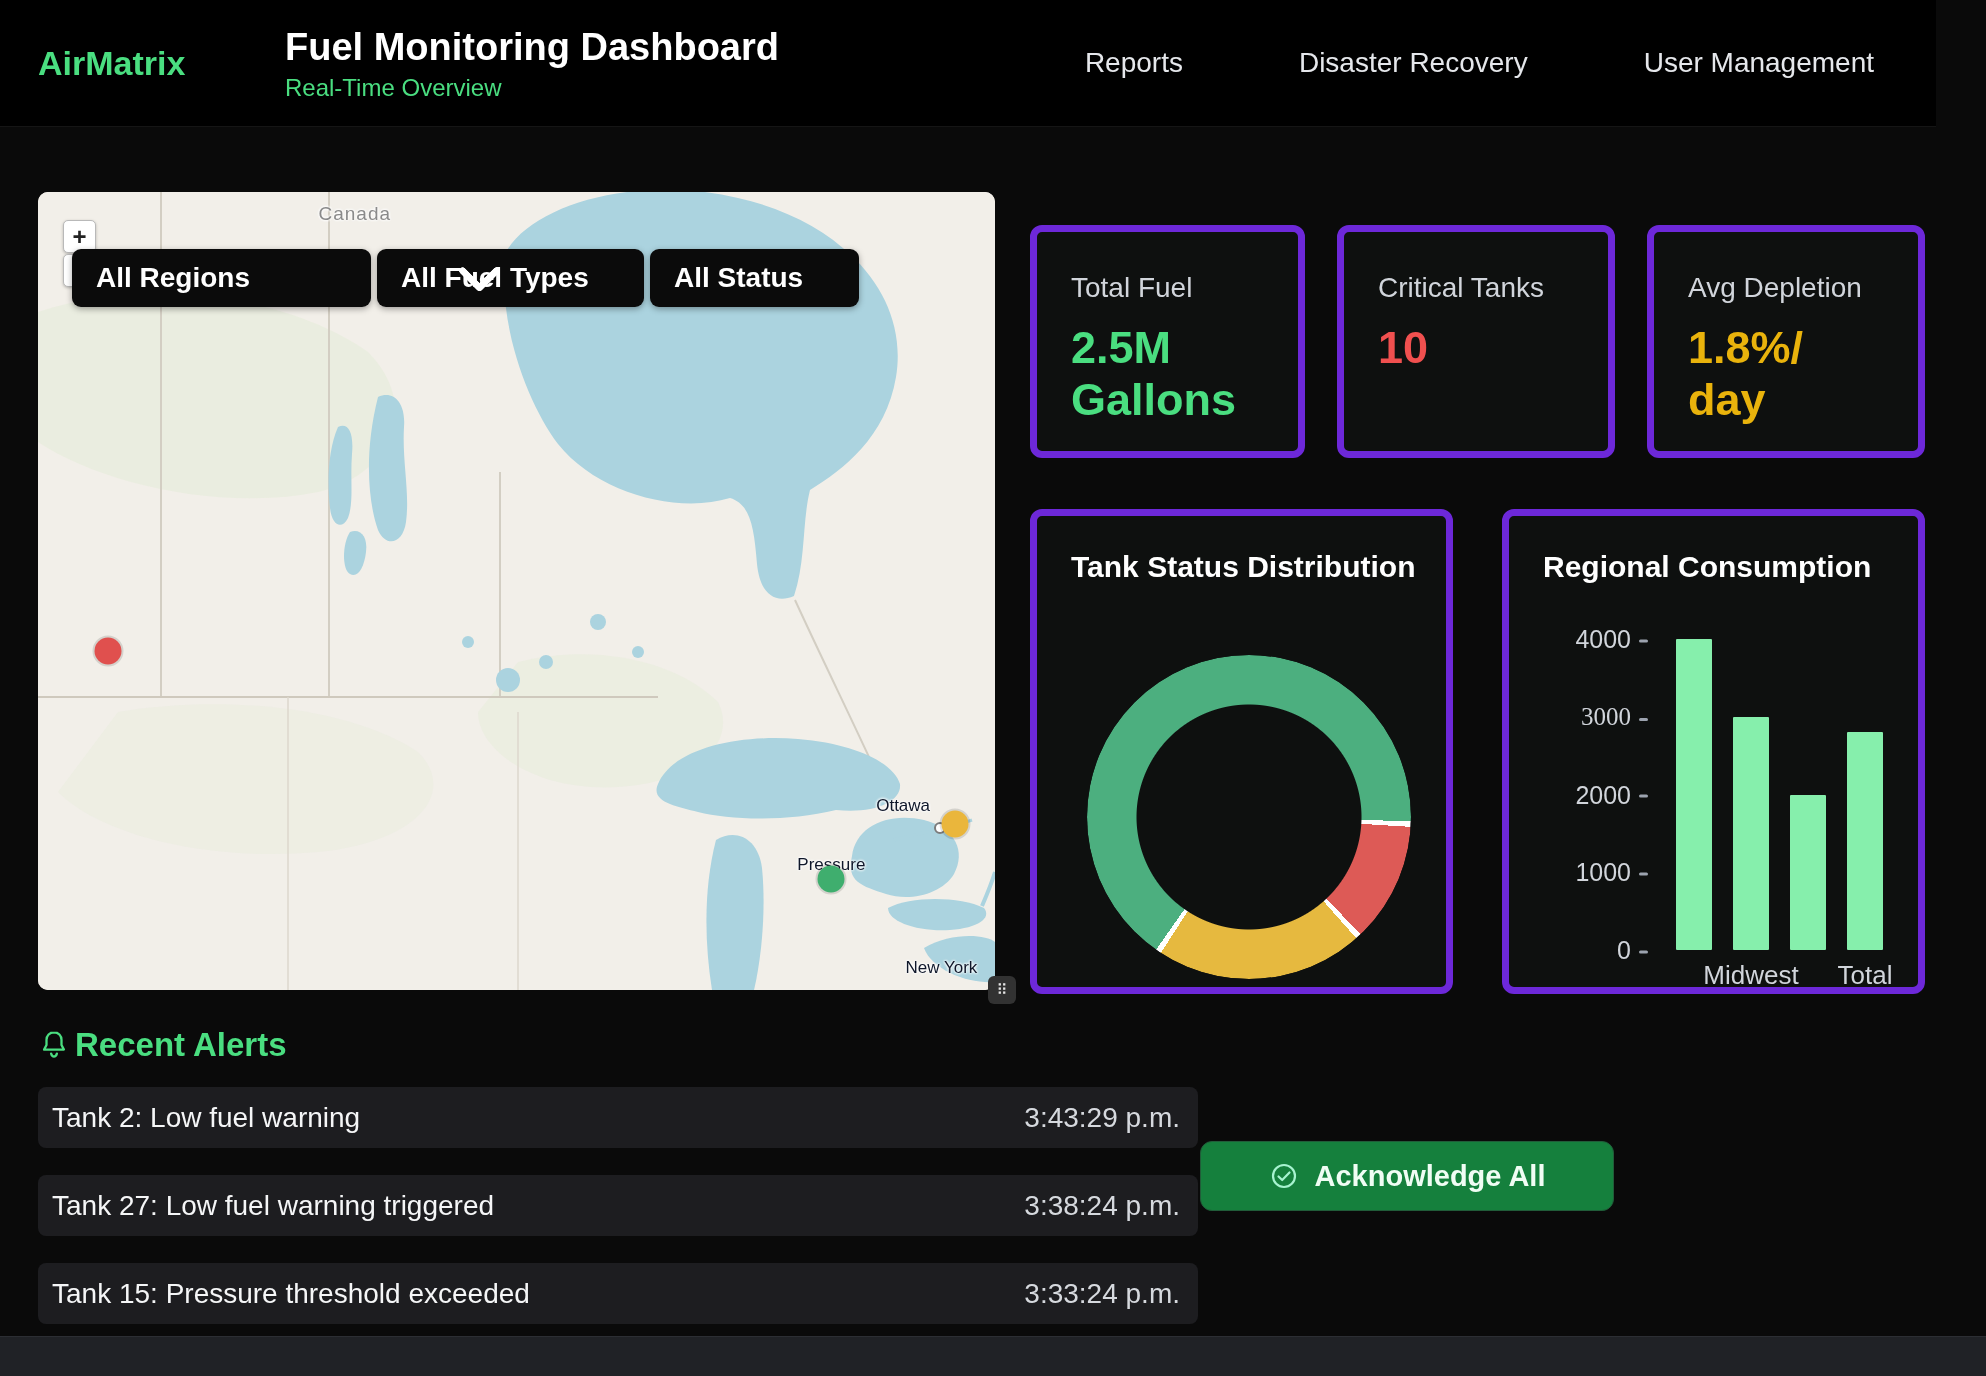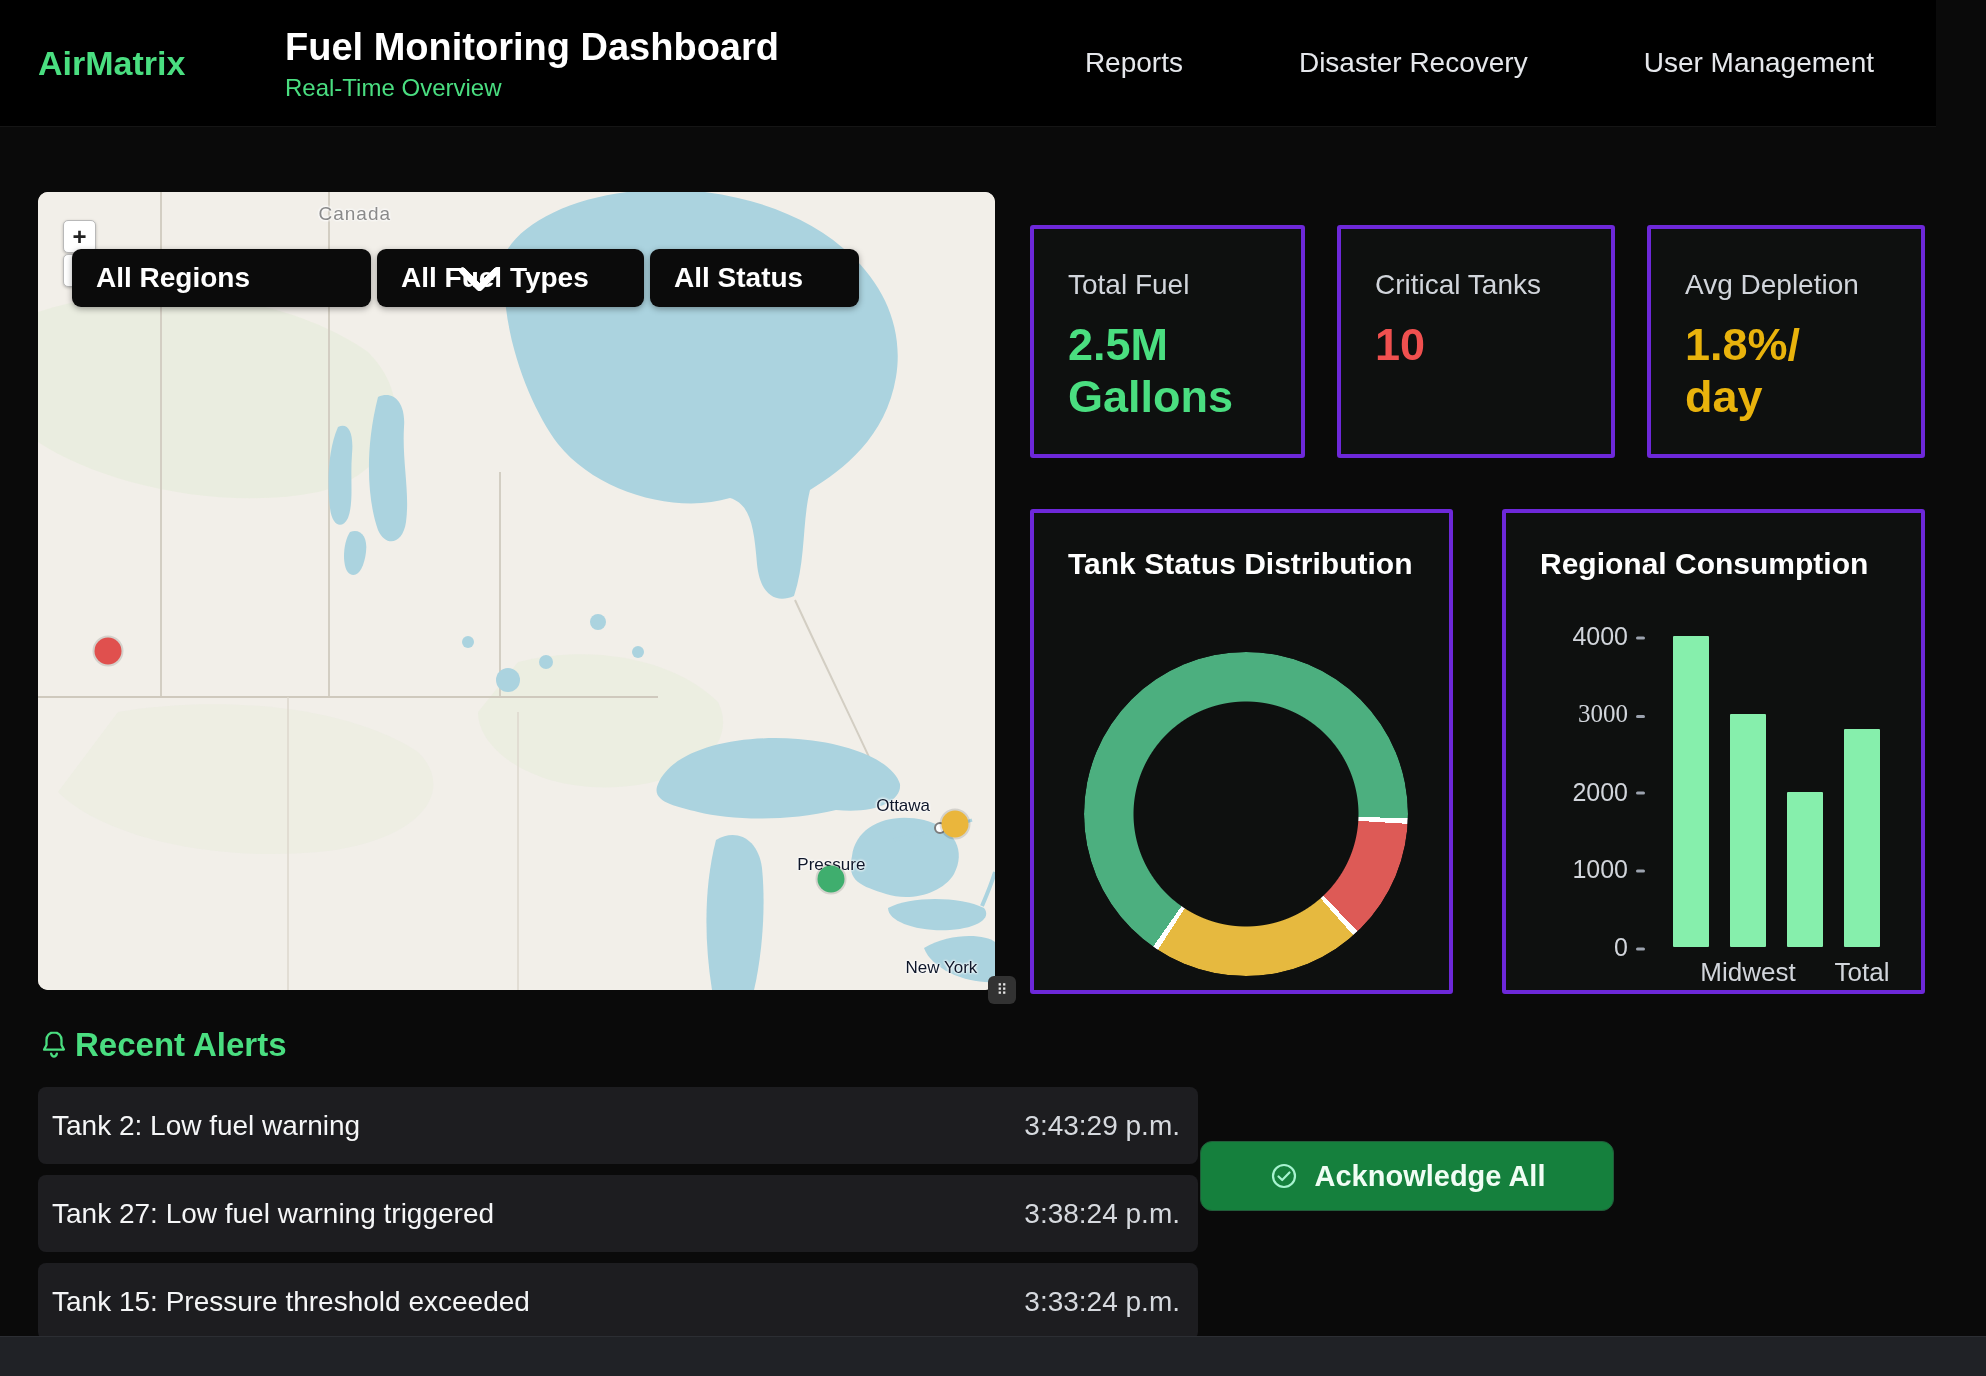--- a/index.html
+++ b/index.html
@@ -56,21 +56,21 @@
     transform:translate(-50%,-50%); box-shadow:0 0 0 2px rgba(0,0,0,.12); cursor:pointer; z-index:2;
   }
   .drag-handle {
     position:absolute; left:988px; top:976px; width:28px; height:28px; background:#323232;
     border-radius:6px; color:#e5e5e5; display:flex; align-items:center; justify-content:center;
     font-size:15px; z-index:4; cursor:grab;
   }
 
   
   .card {
-    position:absolute; background:#0e100f; border:4px solid #6d28d9; border-radius:3px;
+    position:absolute; background:#0e100f; border:7px solid #6d28d9; border-radius:12px;
   }
   .stat-card { top:225px; height:233px; padding:40px 34px; }
   .stat-1 { left:1030px; width:275px; }
   .stat-2 { left:1337px; width:278px; }
   .stat-3 { left:1647px; width:278px; }
   .stat-label { font-size:28px; color:#d1d5db; }
   .stat-value { margin-top:18px; font-size:45px; font-weight:700; line-height:1.15; white-space:pre-line; }
 
   
   .chart-card { top:509px; width:423px; height:485px; }
@@ -97,21 +97,21 @@
   }
   .bar { width:36px; border-radius:1px; }
   .bar-labels { position:absolute; left:167px; top:444px; display:flex; gap:21px; }
   .bar-label { width:36px; display:flex; justify-content:center; white-space:nowrap;
     font-size:26px; color:#d1d5db; }
 
   
   .alerts-header { position:absolute; left:40px; top:1026px; display:flex; align-items:center; gap:7px; }
   .alerts-title { font-size:33px; font-weight:700; color:#4ade80; }
   .alert-row {
-    position:absolute; left:38px; width:1160px; height:77px; background:#1d1d20; border-radius:8px;
+    position:absolute; left:38px; width:1160px; height:61px; background:#1d1d20; border-radius:8px;
     display:flex; align-items:center; justify-content:space-between; padding:0 18px 0 14px; cursor:pointer;
   }
   .alert-row-0 { top:1087px; } .alert-row-1 { top:1175px; } .alert-row-2 { top:1263px; }
   .alert-message { font-size:28px; color:#f5f6f7; }
   .alert-time { font-size:28px; color:#d6d9de; }
 
   
   .btn { position:absolute; top:1141px; height:70px; border-radius:12px; border:none;
     display:flex; align-items:center; justify-content:center; gap:16px;
     font-family:inherit; font-size:29px; font-weight:700; cursor:pointer; }

